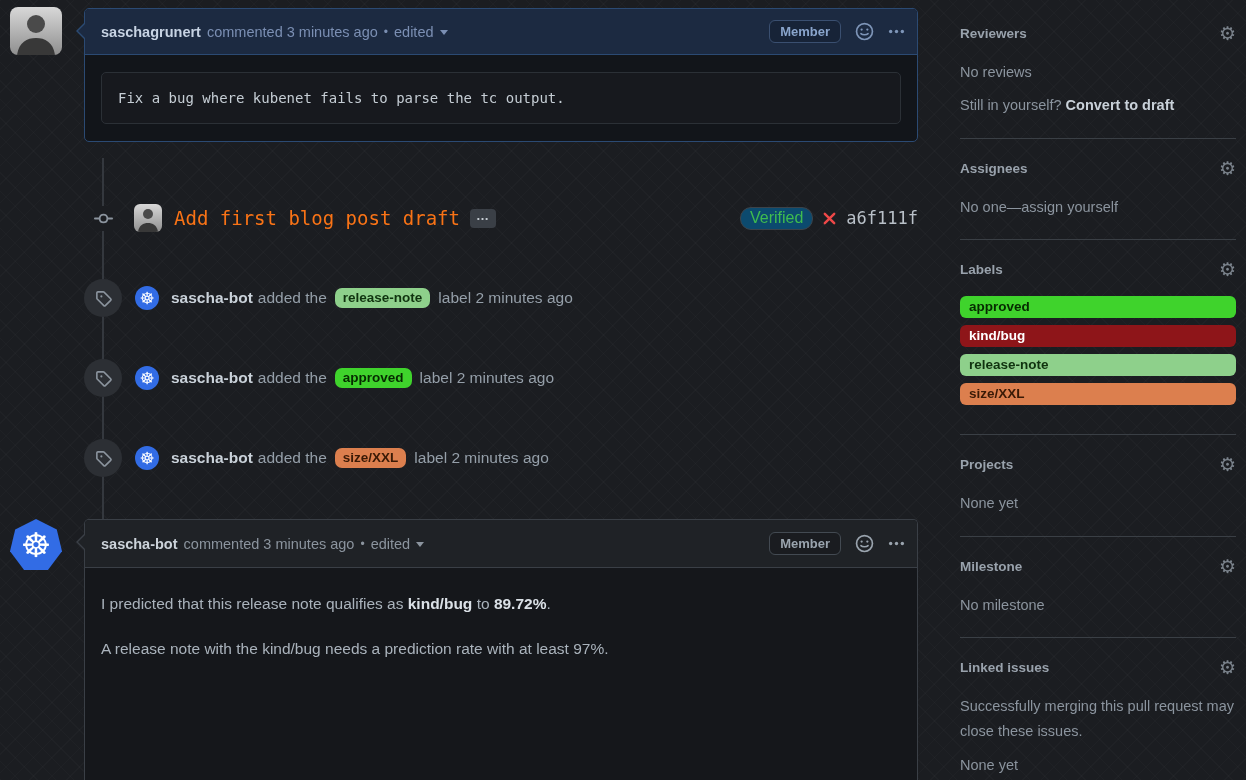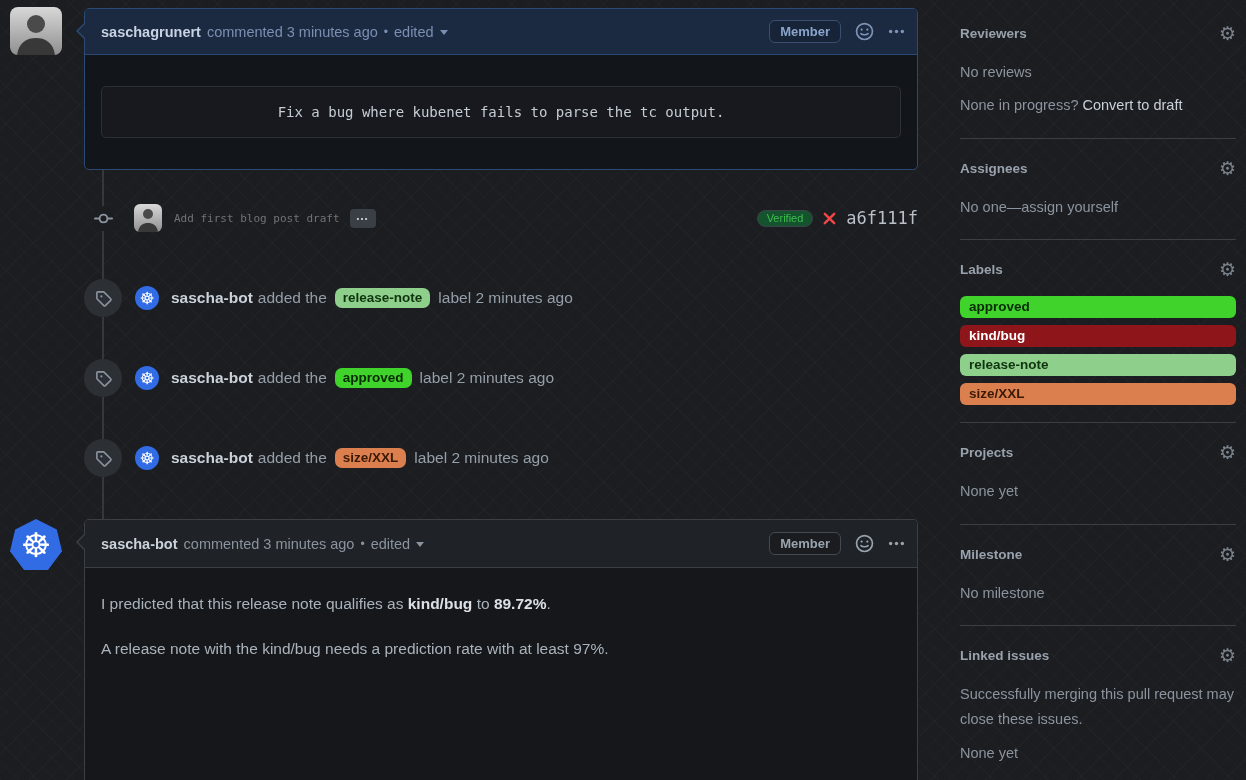--- a/index.html
+++ b/index.html
@@ -47,58 +47,58 @@
   .c1 .caret-down{border-top-color:#7b8fb3;}
   .c2 .caret-down{border-top-color:#8b949e;}
   .header-right{margin-left:auto;display:flex;align-items:center;gap:14px;}
   .member-badge{font-weight:700;font-size:13px;padding:3px 10px;border-radius:6px;background:rgba(0,0,0,0.15);}
   .c1 .member-badge{color:#8aa5cc;border:1px solid #3a4f70;}
   .c2 .member-badge{color:#9aa4ae;border:1px solid #434a52;}
   .hicon{display:flex;align-items:center;cursor:pointer;}
   .c1 .hicon{color:#7e95b8;}
   .c2 .hicon{color:#9aa4ae;}
 
-  .c1-body{padding:31px 16px;text-align:center;}
+  .c1-body{padding:17px 16px;}
   .code-block{background:#17191e;border:1px solid #2b3036;border-radius:5px;padding:17px 16px;
     font-size:14px;color:#c5cdd4;}
   .c2-body{padding:2px 16px;font-size:15.5px;color:#aab3bc;}
   .c2-body p{margin:23px 0;line-height:1.4;}
   .c2-body b{color:#dbe1e7;}
   .wave{display:inline-block;vertical-align:-3px;margin-left:2px;}
 
   
   .commit-row{position:absolute;left:84px;top:199px;width:834px;height:38px;display:flex;align-items:center;}
   .commit-glyph{display:flex;padding:3px 0;margin-left:10px;background:#1b1d21;color:#8b949e;}
   .commit-avatar{width:28px;height:28px;border-radius:6px;overflow:hidden;margin-left:21px;flex:none;}
-  .commit-msg{margin-left:12px;font-size:11px;color:#737373;}
+  .commit-msg{margin-left:12px;font-size:19px;color:#f97316;}
   .expander{margin-left:10px;background:#3a3f46;color:#c6cdd3;border-radius:4px;font-size:13px;
     line-height:10px;padding:2px 6px 7px;font-weight:700;letter-spacing:1px;cursor:pointer;}
   .commit-right{margin-left:auto;display:flex;align-items:center;gap:9px;}
-  .verified-badge{color:#3fbc4f;border:1px solid #3c434a;background:#14532d;border-radius:11px;
-    padding:1px 9px 2px;font-size:11px;cursor:pointer;}
+  .verified-badge{color:#3fbc4f;border:1px solid #3c434a;background:#0c4a6e;border-radius:11px;
+    padding:1px 9px 2px;font-size:16px;cursor:pointer;}
   .commit-hash{font-size:17px;color:#b9c0c8;}
 
   
   .event-row{position:absolute;left:84px;width:834px;height:40px;display:flex;align-items:center;
     font-size:15.5px;color:#959fa9;}
   .tag-circle{width:38px;height:38px;border-radius:50%;background:#2c2f34;display:flex;align-items:center;
     justify-content:center;color:#8b949e;flex:none;}
   .event-row .k8s-small{margin-left:13px;}
   .event-text{margin-left:12px;display:flex;align-items:center;gap:5px;white-space:nowrap;}
   .event-text b{color:#c9d1d9;}
   .label-chip{padding:2px 8px 3px;border-radius:7px;font-weight:700;font-size:13.5px;margin:0 3px;cursor:pointer;}
 
   
   .sidebar{position:absolute;left:960px;top:24px;width:276px;}
   .sb-sec{border-bottom:1px solid #3a3f45;padding-bottom:19px;margin-bottom:20px;}
   .sb-head{display:flex;justify-content:space-between;align-items:center;font-weight:700;font-size:13.5px;
     color:#99a2ac;margin-bottom:17px;cursor:pointer;}
   .gear{color:#7b838c;font-size:19px;line-height:1;font-family:"DejaVu Sans",sans-serif;cursor:pointer;}
   .sb-text{font-size:14.5px;color:#8b949e;line-height:1.75;}
-  .sb-link{color:#c9d1d9;cursor:pointer;}
+  .sb-link{color:#c9d1d9;cursor:pointer;font-weight:bold;}
   .sb-link-muted{color:#8b949e;cursor:pointer;}
   .sb-label{display:block;height:22px;line-height:22px;padding:0 9px;border-radius:6px;font-weight:700;
     font-size:13.5px;margin-bottom:7px;cursor:pointer;}
   .mt8{margin-top:8px;}
 </style>
 </head>
 <body>
 
 <div class="timeline-line"></div>
 
@@ -270,35 +270,35 @@
 
 <div class="sidebar">
 
   <div class="sb-sec">
     <div class="sb-head">
       <span>Reviewers</span>
       <span class="gear">⚙</span>
     </div>
     <div class="sb-text">No reviews</div>
     <div class="sb-text mt8">
-      <span>None in progress? </span><span class="sb-link">Convert to draft</span>
+      <span>Still in yourself? </span><span class="sb-link">Convert to draft</span>
     </div>
   </div>
 
   <div class="sb-sec">
     <div class="sb-head">
       <span>Assignees</span>
       <span class="gear">⚙</span>
     </div>
     <div class="sb-text">
       <span>No one—</span><span class="sb-link-muted">assign yourself</span>
     </div>
   </div>
 
-  <div class="sb-sec" style="padding-bottom:10px;">
+  <div class="sb-sec" style="padding-bottom:22px;">
     <div class="sb-head">
       <span>Labels</span>
       <span class="gear">⚙</span>
     </div>
     <span class="sb-label" style="background:#3fd32c;color:#062b00">approved</span>
     <span class="sb-label" style="background:#8e1519;color:#ffffff">kind/bug</span>
     <span class="sb-label" style="background:#8ed08b;color:#10330f">release-note</span>
     <span class="sb-label" style="background:#dc7f4e;color:#3a1a06">size/XXL</span>
   </div>
 

